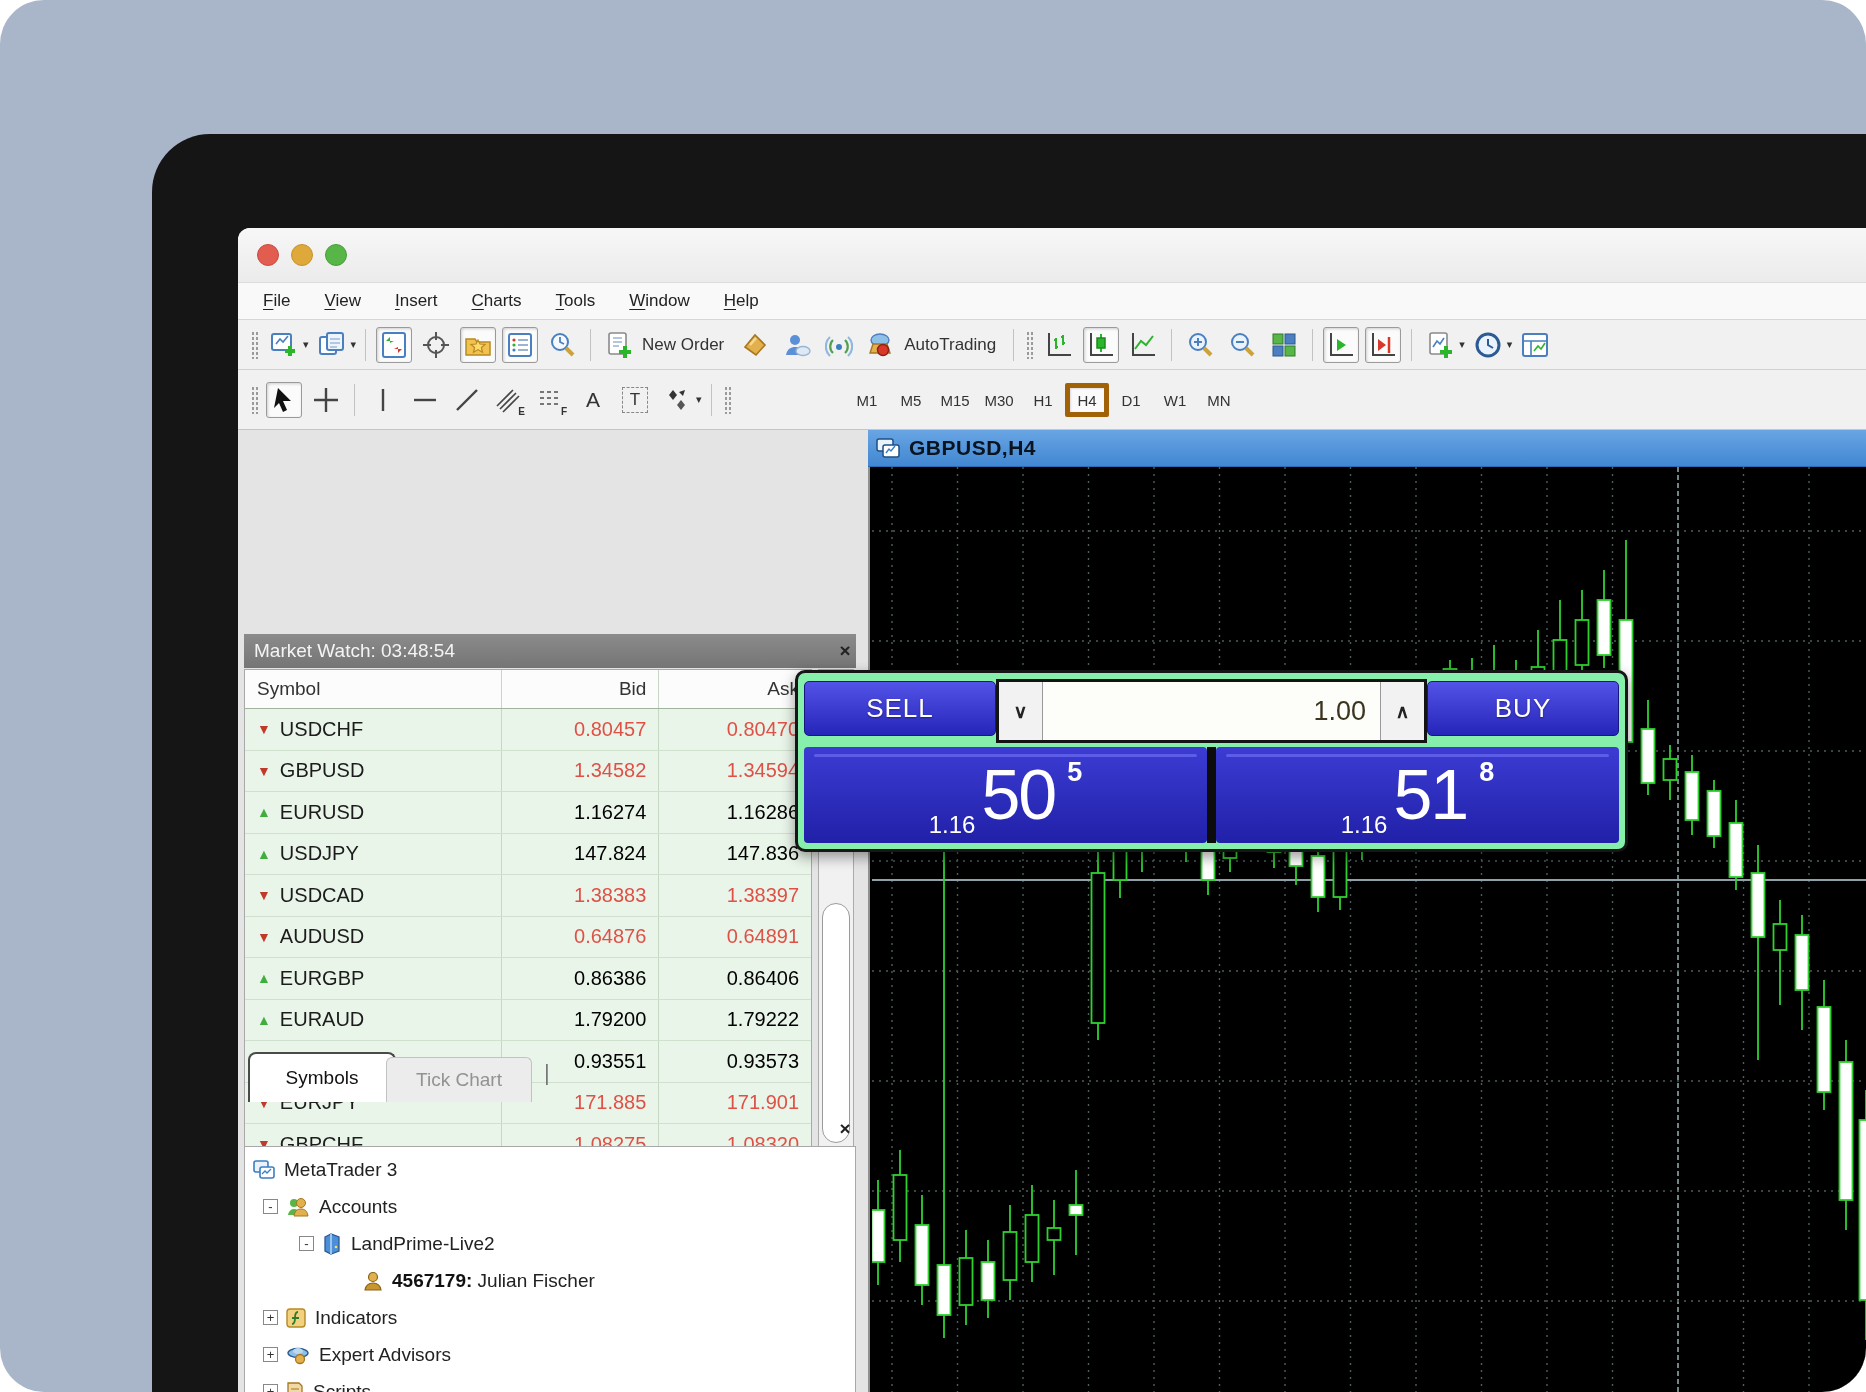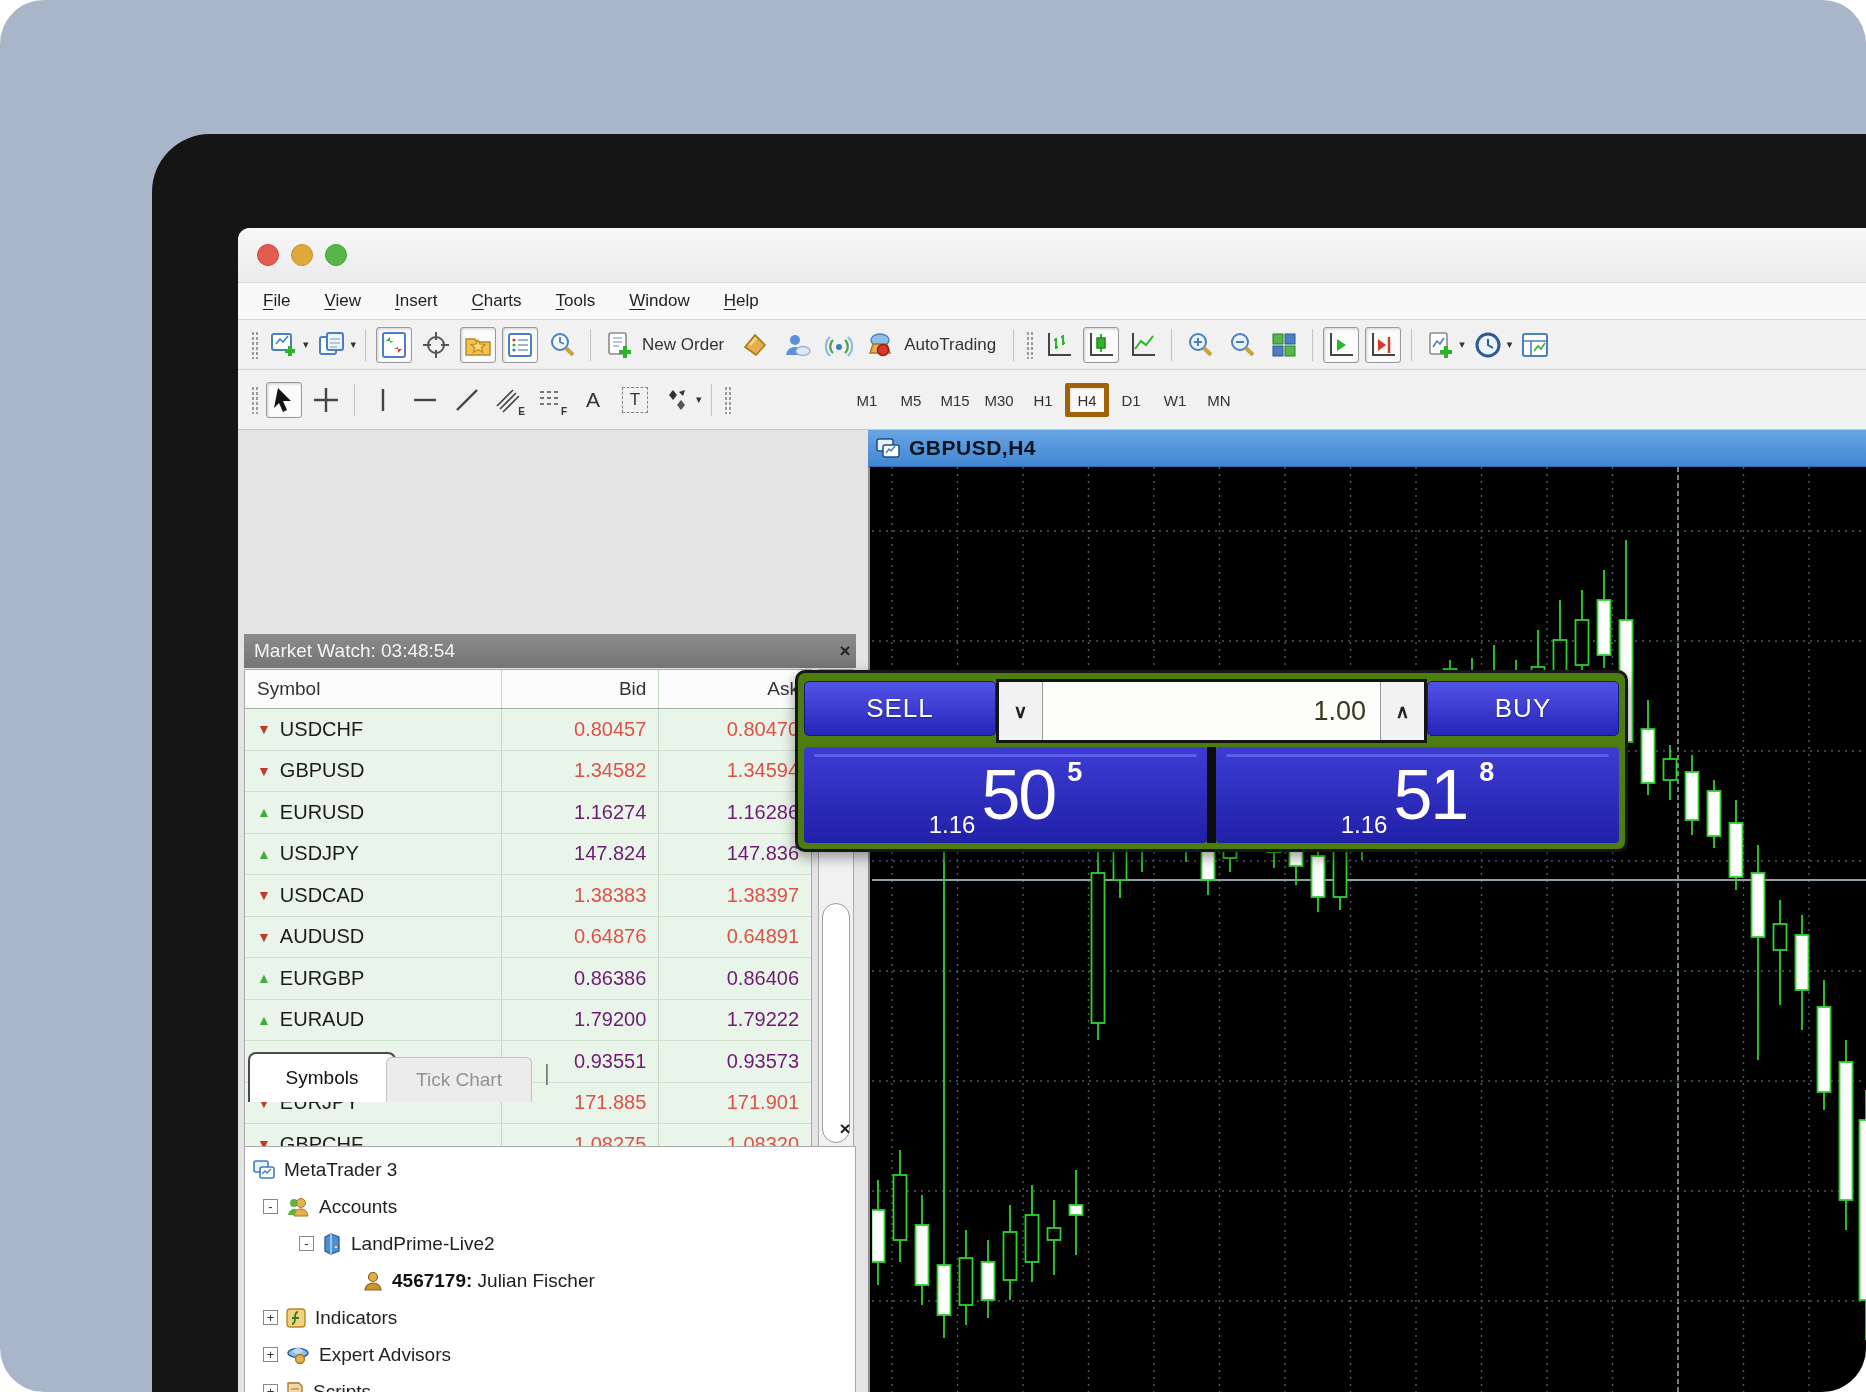--- a/index.html
+++ b/index.html
@@ -41,21 +41,21 @@
   .col-sym{width:268px;padding-left:12px;}
   .col-bid{width:164px;justify-content:flex-end;padding-right:12px;}
   .col-ask{width:158px;justify-content:flex-end;padding-right:12px;border-right:none !important;}
   .mw-row{display:flex;height:41.5px;border-bottom:1px solid #cfe0cf;background:#eaf5ea;}
   .mw-row div{display:flex;align-items:center;font-size:20px;border-right:1px solid #c6d7c6;}
   .mw-row .arr{font-size:14px;margin-right:9px;border:none;}
   .mw-row .arr.up{color:#3fae3f;}
   .mw-row .arr.down{color:#c03a2c;}
   .mw-row .sym-name{border:none;color:#1c1c1c;}
   .val-red{color:#df5147;}
-  .val-blue{color:#701a75;}
+  .val-blue{color:#000000;}
   
   .mw-scroll{position:absolute;left:580px;top:37px;width:36px;height:582px;background:#f1f1f1;border:1px solid #ababab;}
   .mw-thumb{position:absolute;left:3px;top:233px;width:28px;height:240px;background:#ffffff;border:1px solid #9a9a9a;border-radius:14px;}
   .mw-down{position:absolute;left:2px;bottom:2px;width:30px;height:36px;background:#f7f7f7;border:1px solid #9a9a9a;border-radius:3px;display:flex;align-items:center;justify-content:center;font-size:15px;color:#333;}
   
   .tab-symbols{position:absolute;left:10px;top:622px;width:148px;height:50px;background:#ffffff;border:2px solid #4a4a4a;border-bottom:none;border-radius:8px 8px 0 0;display:flex;align-items:center;justify-content:center;font-size:19px;color:#111;}
   .tab-tick{position:absolute;left:148px;top:627px;width:146px;height:45px;background:#ececec;border:1px solid #c2c2c2;border-bottom:none;border-radius:6px 6px 0 0;display:flex;align-items:center;justify-content:center;font-size:19px;color:#929292;}
   .tab-div{position:absolute;left:306px;top:630px;font-size:22px;color:#777;}
   
   .nav-title{top:682px;}
@@ -65,21 +65,21 @@
   .nav-expander{width:15px;height:15px;border:1px solid #888;background:#fff;display:flex;align-items:center;justify-content:center;font-size:13px;color:#333;line-height:1;flex:0 0 15px;margin-right:8px;}
   .nav-icon{margin-right:9px;display:flex;}
   .nav-label{font-size:19px;color:#222;white-space:nowrap;}
   .nav-label b{color:#111;}
   
   .chart-title{position:absolute;left:630px;top:0;width:1070px;height:37px;background:linear-gradient(#68a5e4,#4187d2);display:flex;align-items:center;padding-left:8px;border-bottom:1px solid #2d6cb4;}
   .chart-title-text{font-size:21px;font-weight:bold;color:#0a1420;margin-left:9px;letter-spacing:.5px;}
   .chart-client{position:absolute;left:630px;top:37px;width:1070px;height:1021px;background:#000;border-left:2px solid #8f8f8f;box-shadow:inset 2px 2px 3px rgba(0,0,0,.6);}
   .chart-client svg{position:absolute;left:2px;top:0;}
   
-  .popup{position:absolute;left:557px;top:240px;width:833px;height:182px;background:#4d7c0f;border:3px solid #161616;border-radius:10px;box-shadow:0 5px 14px rgba(0,0,0,.4);padding:6px;z-index:50;}
+  .popup{position:absolute;left:557px;top:240px;width:833px;height:182px;background:#86efac;border:3px solid #161616;border-radius:10px;box-shadow:0 5px 14px rgba(0,0,0,.4);padding:6px;z-index:50;}
   .popup-row1{display:flex;height:64px;}
   .trade-btn{width:192px;height:55px;margin-top:2px;background:linear-gradient(#5353e7,#2525ba);border:1px solid #17177f;border-radius:5px;color:#fff;font-size:26px;display:flex;align-items:center;justify-content:center;letter-spacing:1px;text-shadow:0 1px 2px rgba(0,0,0,.4);}
   .vol-group{flex:1;display:flex;border:3px solid #141414;height:64px;background:#fff;}
   .vol-chev{width:44px;background:#f2f2f2;display:flex;align-items:center;justify-content:center;font-size:19px;color:#222;font-weight:bold;}
   .vol-chev.left{border-right:1px solid #9a9a9a;}
   .vol-chev.right{border-left:1px solid #9a9a9a;}
   .vol-input{flex:1;display:flex;align-items:center;justify-content:flex-end;padding-right:14px;font-size:27px;color:#3a3420;background:#fdfdfa;}
   .popup-row2{display:flex;height:96px;margin-top:4px;}
   .price-panel{flex:1;position:relative;background:linear-gradient(#3c3cd4,#2020a8);border-radius:4px;display:flex;align-items:center;justify-content:center;}
   .price-panel::before{content:"";position:absolute;top:7px;left:10px;right:10px;height:3px;background:#5d5de8;border-radius:2px;}

